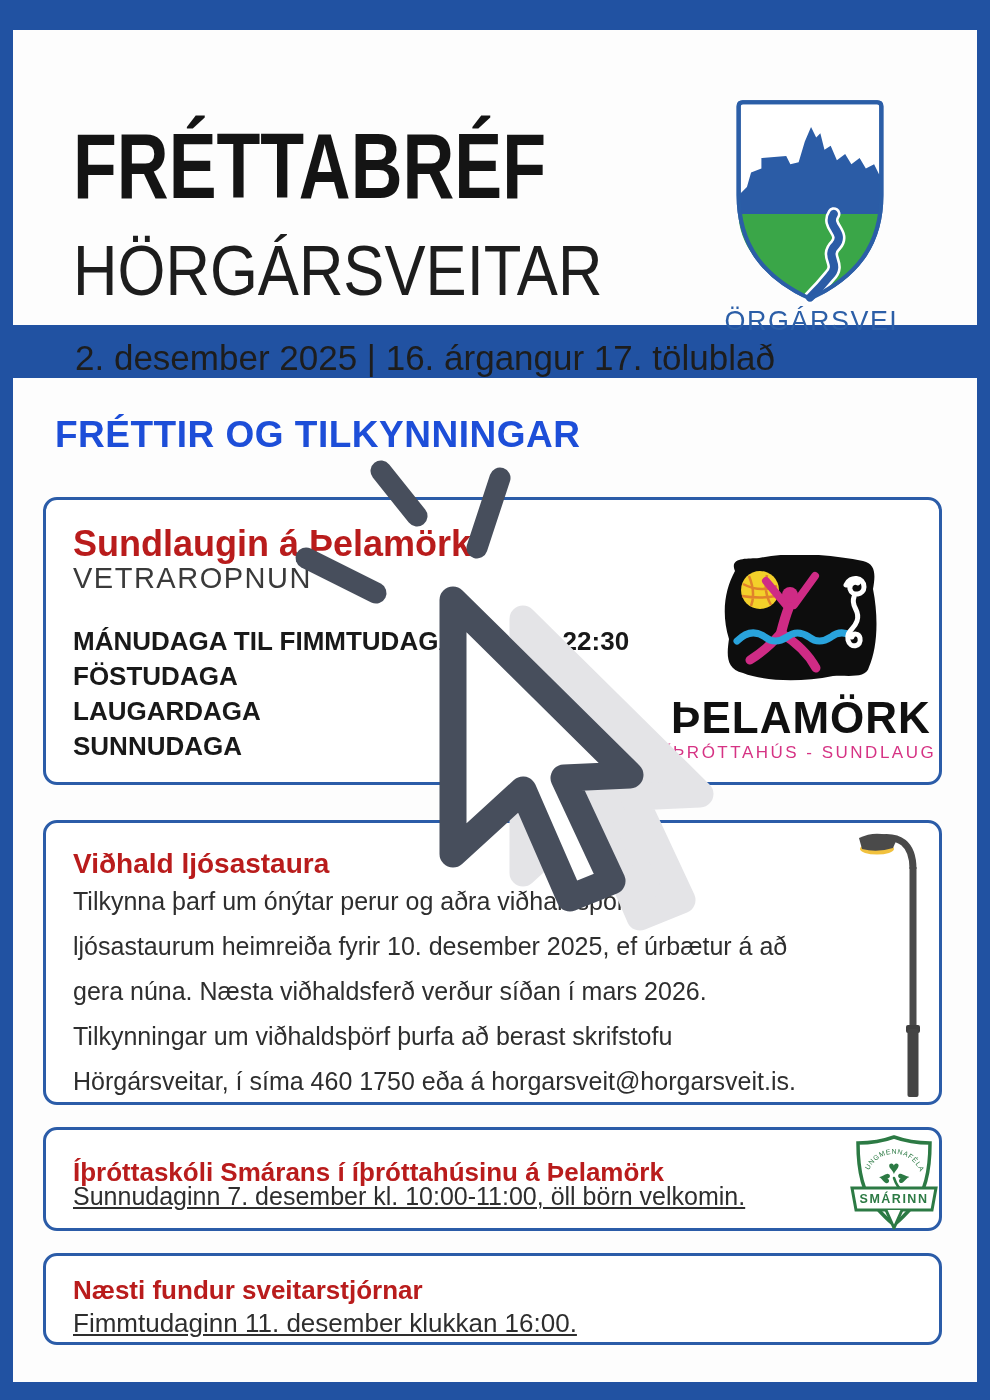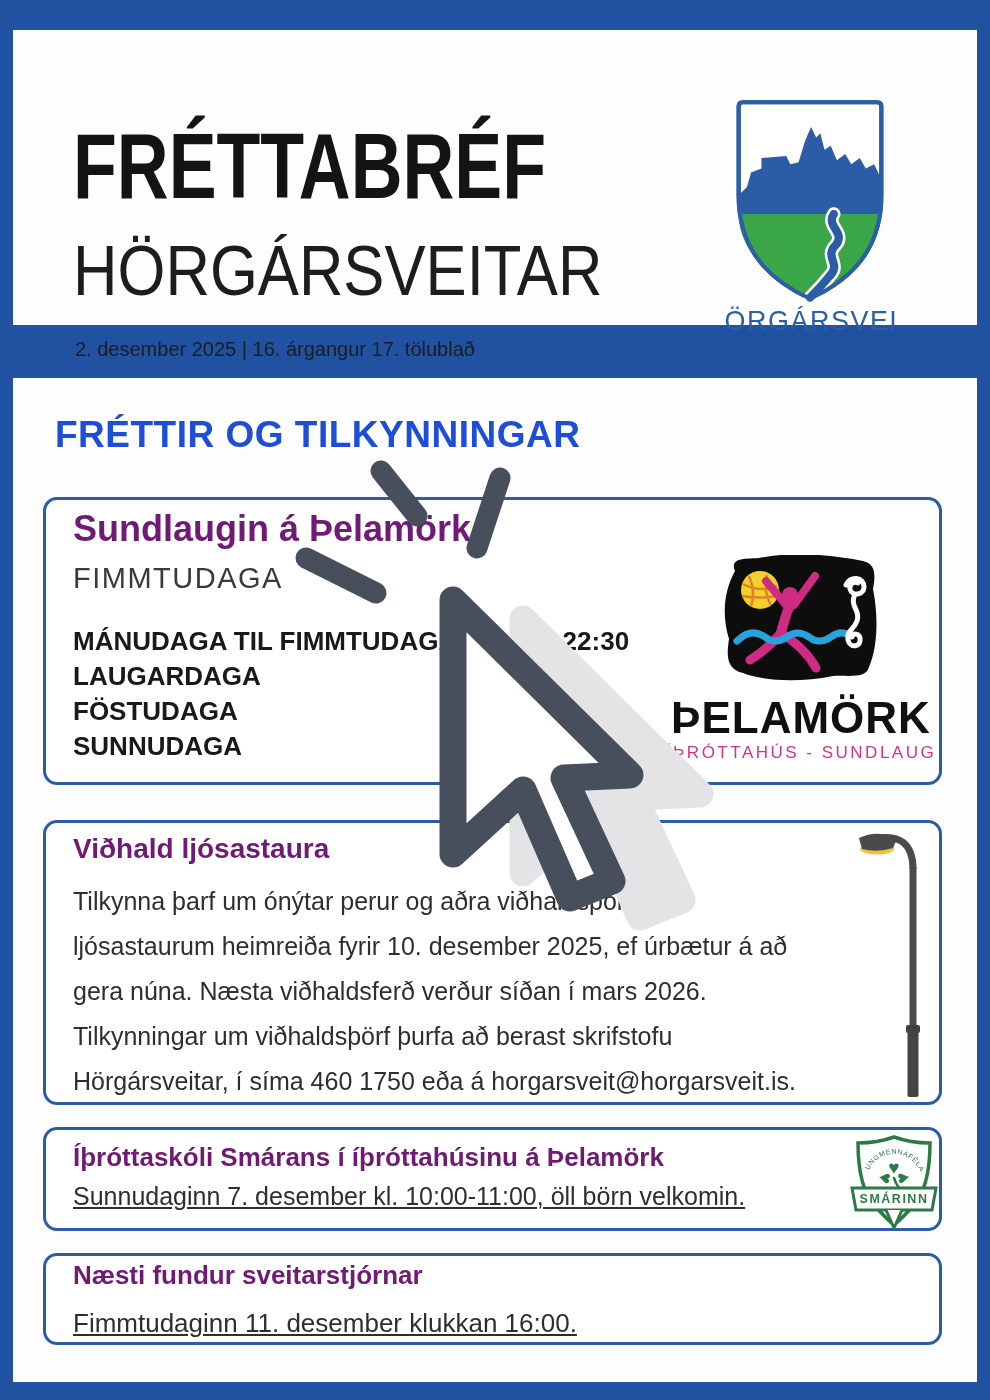--- a/index.html
+++ b/index.html
@@ -39,21 +39,21 @@
     line-height:1;color:#141414;white-space:nowrap;
   }
   .nl-subtitle{
     position:absolute;left:60px;top:206px;
     font-size:70px;font-weight:400;
     transform:scaleX(0.88);transform-origin:left top;
     line-height:1;color:#1d1d1d;white-space:nowrap;
   }
   .nl-dateline{
     position:absolute;left:62px;top:308px;
-    font-size:20px;color:#1d1d1d;white-space:nowrap;text-align:right;
+    font-size:35px;color:#1d1d1d;white-space:nowrap;text-align:right;
   }
   #municipality-logo{position:absolute;left:709px;top:64px;}
 
   
   .section-title{
     position:absolute;left:42px;top:36px;
     font-size:37px;font-weight:800;letter-spacing:0.5px;color:#1d4ed8;
     white-space:nowrap;
   }
 
@@ -62,21 +62,21 @@
     position:absolute;left:30px;width:899px;
     background:#fff;
     border:3px solid var(--card-border);
     border-radius:14px;
   }
   #card-pool{top:119px;height:288px;}
   #card-lights{top:442px;height:285px;}
   #card-school{top:749px;height:104px;}
   #card-council{top:875px;height:92px;}
 
-  .card .title{position:absolute;left:27px;white-space:nowrap;font-weight:700;color:#701a75;}
+  .card .title{position:absolute;left:27px;white-space:nowrap;font-weight:700;color:#b91c1c;margin-top:15px;}
   #card-pool .title{top:8px;font-size:36px;}
   .pool-subtitle{
     position:absolute;left:27px;top:62px;
     font-size:29px;letter-spacing:1.5px;color:#3a3a3a;white-space:nowrap;
   }
   .schedule{position:absolute;left:27px;top:124px;font-size:26px;font-weight:700;}
   .schedule-row{display:flex;height:35px;align-items:center;white-space:nowrap;}
   .schedule-row .day{width:400px;}
   #thelamork-logo{position:absolute;left:617px;top:55px;}
 
@@ -129,32 +129,32 @@
     </g>
     <text x="85" y="228" text-anchor="middle" font-size="26" letter-spacing="1.5" fill="#2b5ea7">HÖRGÁRSVEIT</text>
   </svg>
 </div>
 
 <div class="panel" id="main-panel">
   <div class="section-title">FRÉTTIR OG TILKYNNINGAR</div>
 
   <div class="card" id="card-pool">
     <div class="title">Sundlaugin á Þelamörk</div>
-    <div class="pool-subtitle">FIMMTUDAGA</div>
+    <div class="pool-subtitle">VETRAROPNUN</div>
     <div class="schedule">
       <div class="schedule-row">
         <span class="day">MÁNUDAGA TIL FIMMTUDAGA</span>
         <span class="time">06:00 - 22:30</span>
       </div>
       <div class="schedule-row">
+        <span class="day">FÖSTUDAGA</span>
+        <span class="time"></span>
+      </div>
+      <div class="schedule-row">
         <span class="day">LAUGARDAGA</span>
-        <span class="time"></span>
-      </div>
-      <div class="schedule-row">
-        <span class="day">FÖSTUDAGA</span>
         <span class="time"></span>
       </div>
       <div class="schedule-row">
         <span class="day">SUNNUDAGA</span>
         <span class="time"></span>
       </div>
     </div>
 
     <svg id="thelamork-logo" width="280" height="212" viewBox="0 0 280 212">
 

